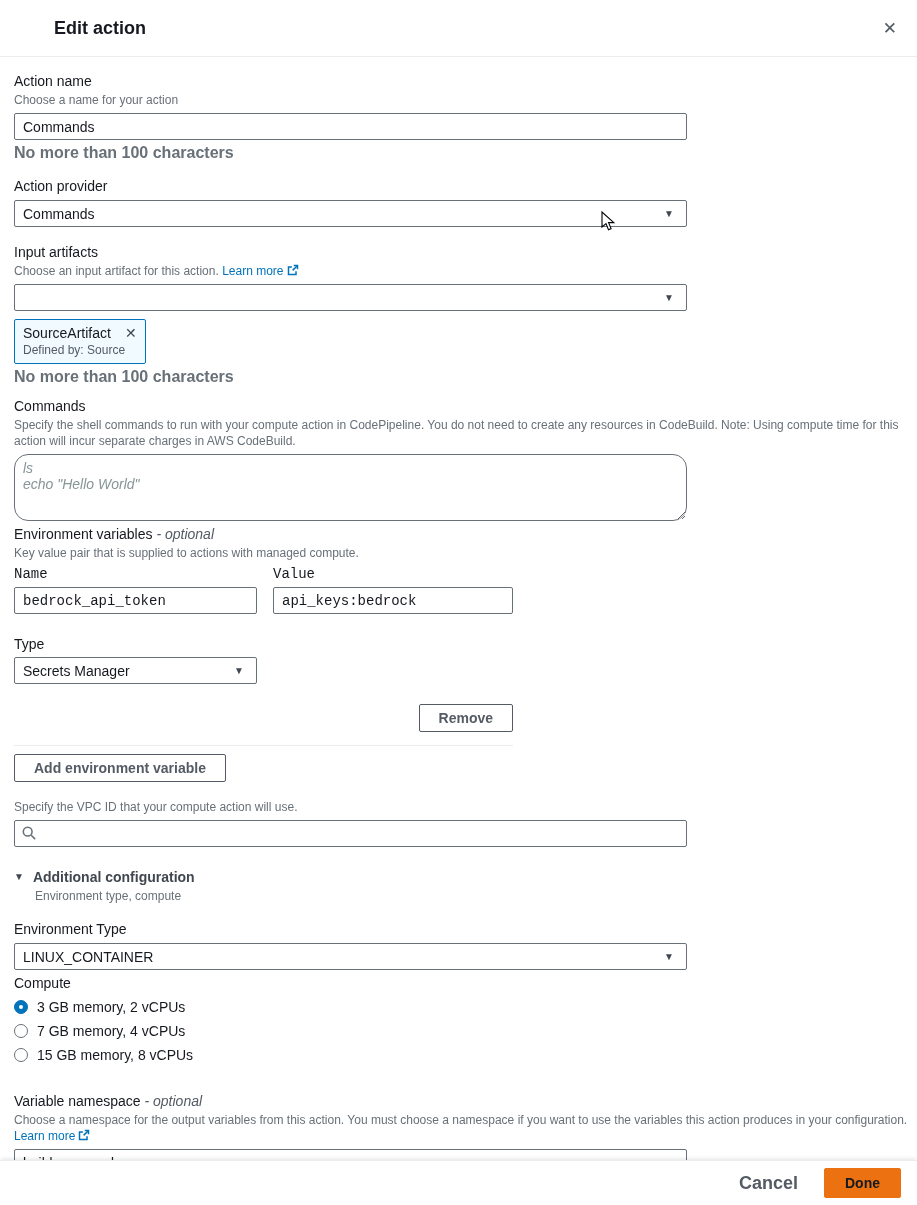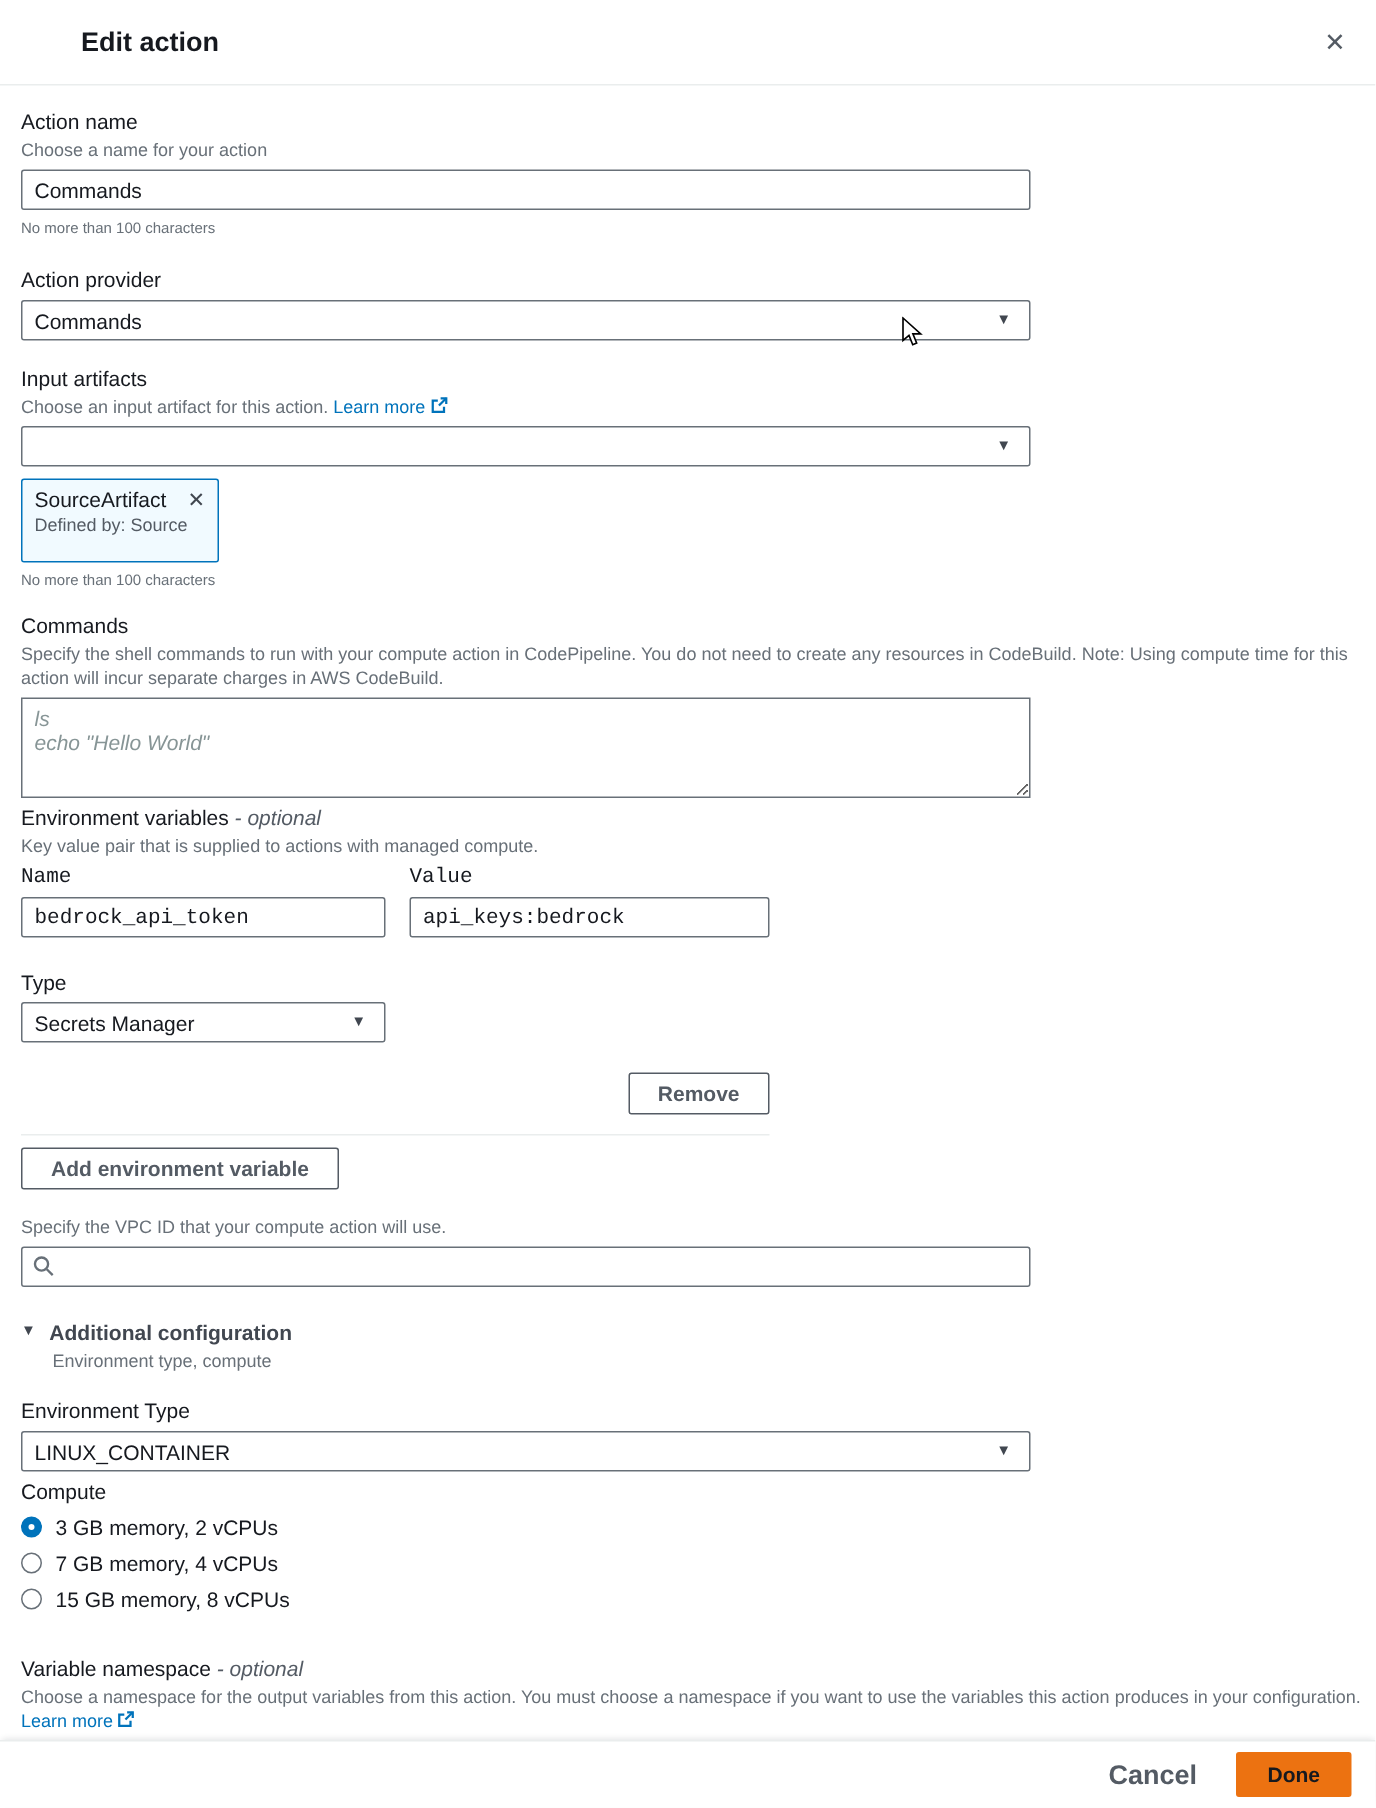--- a/index.html
+++ b/index.html
@@ -18,43 +18,43 @@
   .close-btn {
     background:none; border:none; font-size:17px; color:#545b64;
     cursor:pointer; line-height:1; font-family:inherit;
   }
   
   .content { padding:15px 9px 0 14px; }
   .field { margin-bottom:16px; }
   .lbl { font-size:14px; line-height:18px; color:#16191f; display:block; }
   .lbl .opt { font-style:italic; color:#545b64; }
   .desc { font-size:12px; line-height:16px; color:#687078; margin-top:2px; }
-  .constraint { font-size:10px; line-height:16px; color:#687078; margin-top:5px; }
+  .constraint { font-size:16px; line-height:16px; color:#687078; margin-top:5px;font-weight:bold; }
   .link { color:#0073bb; text-decoration:none; font-size:12px; }
   .ext-icon { vertical-align:-1px; margin-left:3px; }
 
   .txt-input, .sel {
     width:673px; height:27px; border:1px solid #687078; border-radius:2px;
     background:#fff; font-family:inherit; font-size:14px; color:#16191f;
     padding:0 8px; margin-top:5px; display:block;
   }
   .sel { display:flex; align-items:center; justify-content:space-between; cursor:pointer; padding-right:12px; }
   .caret { font-size:10px; color:#414750; line-height:1; }
 
   .textarea {
-    width:673px; height:67px; border:1px solid #687078; border-radius:0;
+    width:673px; height:67px; border:1px solid #687078; border-radius:14px;
     font-family:inherit; font-size:14px; color:#16191f; padding:5px 8px;
     margin-top:5px; resize:both; display:block;
   }
   .textarea::placeholder { color:#879596; font-style:italic; }
 
   
   .token {
     display:inline-block; margin-top:8px; border:1px solid #0073bb;
-    background:#f1faff; border-radius:2px; padding:4px 8px 16px;
+    background:#f1faff; border-radius:2px; padding:4px 8px 5px;
   }
   .token-head { display:flex; align-items:center; gap:14px; font-size:14px; line-height:18px; }
   .token-x { background:none; border:none; font-size:14px; color:#414750; cursor:pointer; font-family:inherit; }
   .token-sub { font-size:12px; color:#545b64; line-height:16px; }
 
   
   .env-cols { display:flex; gap:16px; margin-top:4px;font-family:Liberation Mono, monospace; }
   .env-col-name .txt-input { width:243px; margin-top:4px; }
   .env-col-value .txt-input { width:240px; margin-top:4px; }
   .type-lbl { margin-top:21px; }

